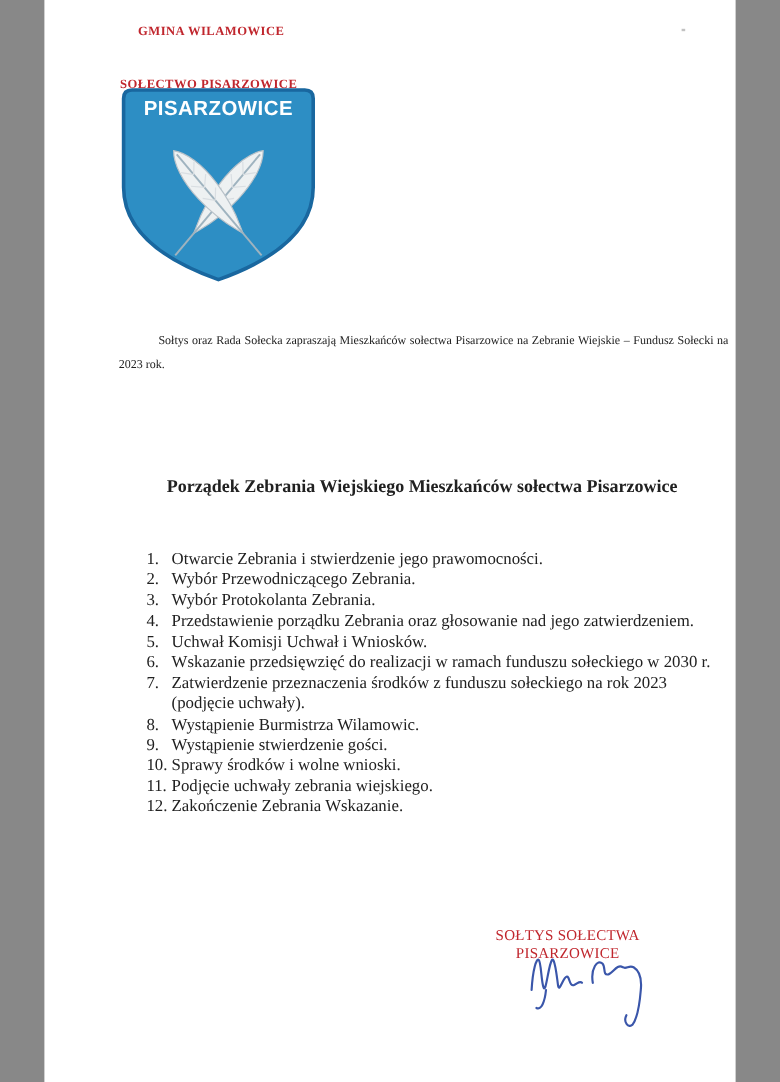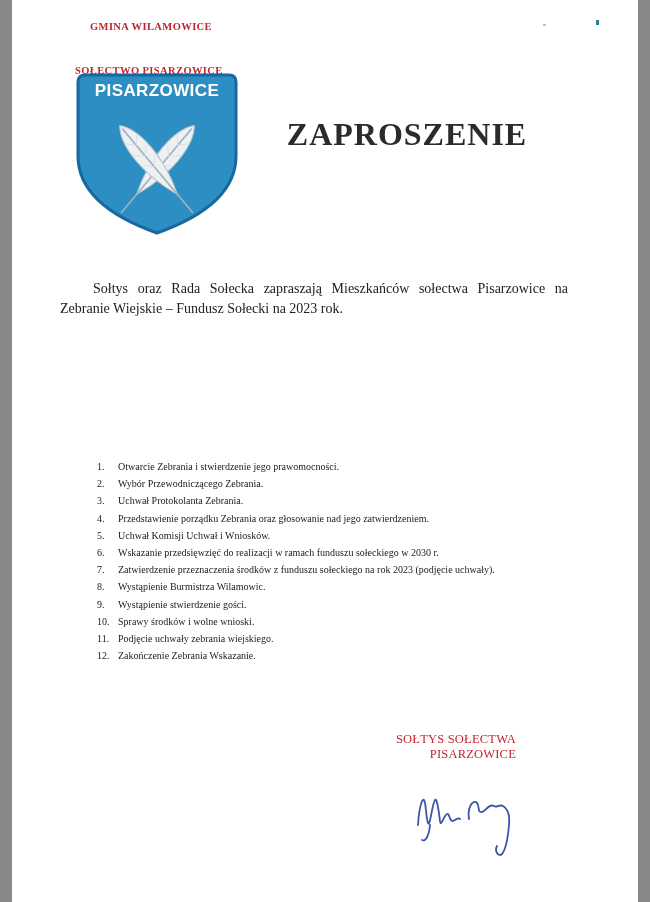--- a/index.html
+++ b/index.html
@@ -1,48 +1,48 @@
 <!DOCTYPE html>
 <html><head>
 <meta charset="utf-8">
 <style>
   html,body{margin:0;padding:0;background:#888;}
   #page{
-    position:relative;width:626px;height:902px;background:#ffffff;
+    position:relative;width:576px;height:902px;background:#ffffff;
     font-family:"Liberation Serif","DejaVu Serif",serif;
     color:var(--body-text,#212121);overflow:hidden;margin:0 auto;
   }
   .red{color:var(--red,#c0262d);}
   .hdr{position:absolute;font-weight:bold;font-size:10.5px;letter-spacing:.4px;}
   .hdr1{left:78px;top:21px;}
   .hdr2{left:63px;top:49px;margin-top:16px;}
   .crest{position:absolute;left:62px;top:72px;width:166px;height:165px;}
   .crest svg{position:absolute;left:0;top:0;}
   .crest-label{
     position:absolute;left:0;top:9px;width:100%;text-align:center;
     font-family:"Liberation Sans","DejaVu Sans",sans-serif;
     font-weight:bold;font-size:17px;letter-spacing:.4px;color:#ffffff;
   }
   .doc-title{
     position:absolute;left:230px;top:116px;width:330px;text-align:center;
     font-size:32px;font-weight:bold;letter-spacing:1px;color:#2b2b2b;
   }
-  .para{position:absolute;left:48px;width:508px;font-size:14px;line-height:20px;}
+  .para{position:absolute;left:62px;width:508px;font-size:10px;line-height:20px;}
   .intro{top:265px;text-align:justify;text-indent:33px;}
   .meeting{top:317px;font-weight:bold;}
   .agenda-heading{
     position:absolute;left:102px;top:398px;font-size:15px;font-weight:bold;white-space:nowrap;
   }
   ol.agenda{
     position:absolute;left:85px;top:458px;width:480px;margin:0;padding:0;
-    list-style:none;counter-reset:agenda;font-size:10px;line-height:17.2px;
+    list-style:none;counter-reset:agenda;font-size:14px;line-height:17.2px;
   }
   ol.agenda li{position:relative;padding-left:21px;width:455px;counter-increment:agenda;}
   ol.agenda li::before{content:counter(agenda) ".";position:absolute;left:0;top:0;}
-  .sig-block{position:absolute;left:368px;top:732px;width:136px;text-align:right;}
+  .sig-block{position:absolute;left:368px;top:772px;width:136px;text-align:center;}
   .sig-line{font-size:12.5px;line-height:15px;letter-spacing:.2px;}
   .sig-name{font-size:14px;line-height:18px;font-weight:bold;font-style:italic;margin-top:15px;}
   .sig-scribble{position:absolute;left:397px;top:794px;}
   .speck{position:absolute;}
   .speck-teal{left:584px;top:20px;width:3px;height:5px;background:#2e7f96;}
   .speck-gray{left:531px;top:24px;width:3px;height:2px;background:#c2c2c2;}
 </style>
 </head>
 <body>
 
@@ -63,30 +63,30 @@
         <g transform="translate(83,98) rotate(-40)">
           <path d="M0,-58 C7,-50 11,-34 10,-14 C9,4 5,18 2,26 L0,32 L-2,26 C-5,18 -9,4 -10,-14 C-11,-34 -7,-50 0,-58 Z" fill="#eef1f2" stroke="#b9c2c9" stroke-width="1"></path>
           <line x1="0" y1="-54" x2="0" y2="56" stroke="#9fb3bf" stroke-width="1.6"></line>
           <path d="M0,-32 L7,-40 M0,-18 L8,-26 M0,-4 L7,-12 M0,-32 L-7,-40 M0,-18 L-8,-26 M0,-4 L-7,-12" stroke="#d9dee2" stroke-width="1" fill="none"></path>
         </g>
       </g>
     </svg>
     <div class="crest-label">PISARZOWICE</div>
   </div>
 
-  <div class="doc-title">ZAPROSZENIE</div>
 
   <p class="para intro">Sołtys oraz  Rada Sołecka zapraszają Mieszkańców sołectwa Pisarzowice na Zebranie Wiejskie – Fundusz Sołecki na 2023 rok.</p>
 
 
+  <div class="agenda-heading">Porządek Zebrania Wiejskiego Mieszkańców sołectwa Pisarzowice</div>
 
   <ol class="agenda">
     <li>Otwarcie Zebrania i stwierdzenie jego prawomocności.</li>
     <li>Wybór Przewodniczącego Zebrania.</li>
-    <li>Uchwał Protokolanta Zebrania.</li>
+    <li>Wybór Protokolanta Zebrania.</li>
     <li>Przedstawienie porządku Zebrania oraz głosowanie nad jego zatwierdzeniem.</li>
     <li>Uchwał Komisji Uchwał i Wniosków.</li>
     <li>Wskazanie przedsięwzięć do realizacji w ramach funduszu sołeckiego w 2030 r.</li>
     <li>Zatwierdzenie przeznaczenia środków z funduszu sołeckiego na rok 2023 (podjęcie uchwały).</li>
     <li>Wystąpienie Burmistrza Wilamowic.</li>
     <li>Wystąpienie stwierdzenie gości.</li>
     <li>Sprawy środków i wolne wnioski.</li>
     <li>Podjęcie uchwały zebrania wiejskiego.</li>
     <li>Zakończenie Zebrania Wskazanie.</li>
   </ol>

